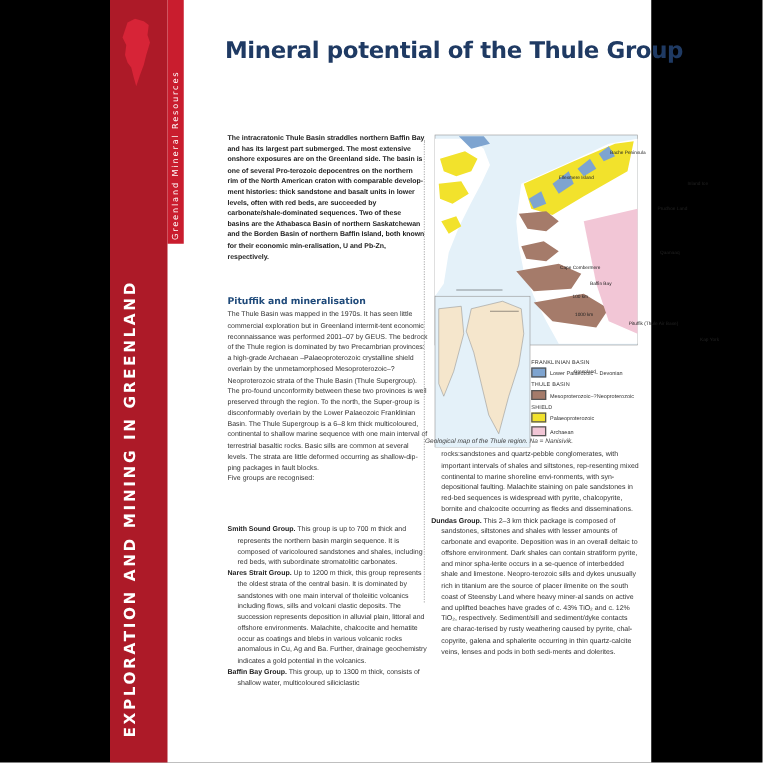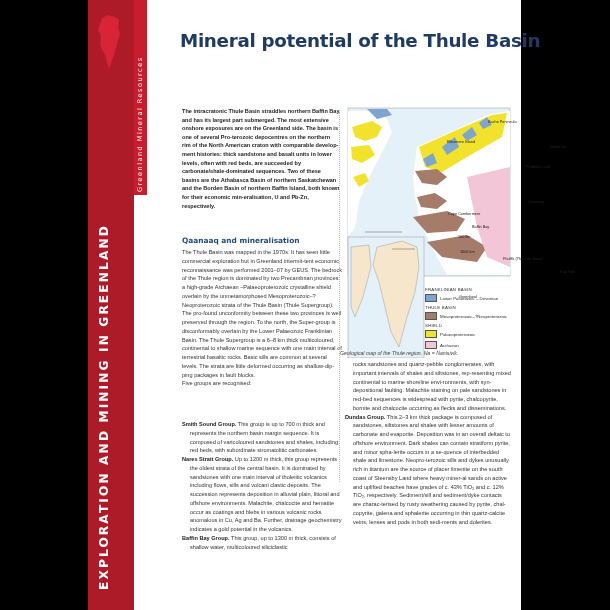--- a/index.html
+++ b/index.html
@@ -36,25 +36,25 @@
 
 <div class="page">
   <div class="band"></div>
   <div class="subband"></div>
   <svg class="greenland-logo" viewBox="0 0 26 58">
     <path d="M6 4 L12 1 L19 3 L23 6 L22 14 L24 20 L21 30 L19 38 L16 46 L13 55 L11 48 L9 40 L6 36 L4 30 L5 22 L2 16 L4 10 Z" fill="#d72437"></path>
   </svg>
   <div class="vtext-main">EXPLORATION AND MINING IN GREENLAND</div>
   <div class="vtext-sub">Greenland Mineral Resources</div>
 
-  <div class="title">Mineral potential of the Thule Basin</div>
+  <div class="title">Mineral potential of the Thule Group</div>
 
   <div class="col intro">The intracratonic Thule Basin straddles northern Baffin Bay and has its largest part submerged. The most extensive onshore exposures are on the Greenland side. The basin is one of several Pro-terozoic depocentres on the northern rim of the North American craton with comparable develop-ment histories: thick sandstone and basalt units in lower levels, often with red beds, are succeeded by carbonate/shale-dominated sequences. Two of these basins are the Athabasca Basin of northern Saskatchewan and the Borden Basin of northern Baffin Island, both known for their economic min-eralisation, U and Pb-Zn, respectively.</div>
 
-  <div class="h2">Qaanaaq and mineralisation</div>
+  <div class="h2">Pituffik and mineralisation</div>
   <div class="col body1">
     <span>The Thule Basin was mapped in the 1970s. It has seen little commercial exploration but in Greenland intermit-tent economic reconnaissance was performed 2001–07 by GEUS. The bedrock of the Thule region is dominated by two Precambrian provinces: a high-grade Archaean –Palaeoproterozoic crystalline shield overlain by the unmetamorphosed Mesoproterozoic–?Neoproterozoic strata of the Thule Basin (Thule Supergroup). The pro-found unconformity between these two provinces is well preserved through the region. To the north, the Super-group is disconformably overlain by the Lower Palaeozoic Franklinian Basin. The Thule Supergroup is a 6–8 km thick multicoloured, continental to shallow marine sequence with one main interval of terrestrial basaltic rocks. Basic sills are common at several levels. The strata are little deformed occurring as shallow-dip-ping packages in fault blocks.</span><br>
     <span>Five groups are recognised:</span>
   </div>
 
   <div class="col groups">
     <p><b>Smith Sound Group.</b><span> This group is up to 700 m thick and represents the northern basin margin sequence. It is composed of varicoloured sandstones and shales, including red beds, with subordinate stromatolitic carbonates.</span></p>
     <p><b>Nares Strait Group.</b><span> Up to 1200 m thick, this group represents the oldest strata of the central basin. It is dominated by sandstones with one main interval of tholeiitic volcanics including flows, sills and volcani clastic deposits. The succession represents deposition in alluvial plain, littoral and offshore environments. Malachite, chalcocite and hematite occur as coatings and blebs in various volcanic rocks anomalous in Cu, Ag and Ba. Further, drainage geochemistry indicates a gold potential in the volcanics.</span></p>
     <p><b>Baffin Bay Group.</b><span> This group, up to 1300 m thick, consists of shallow water, multicoloured siliciclastic</span></p>
   </div>

